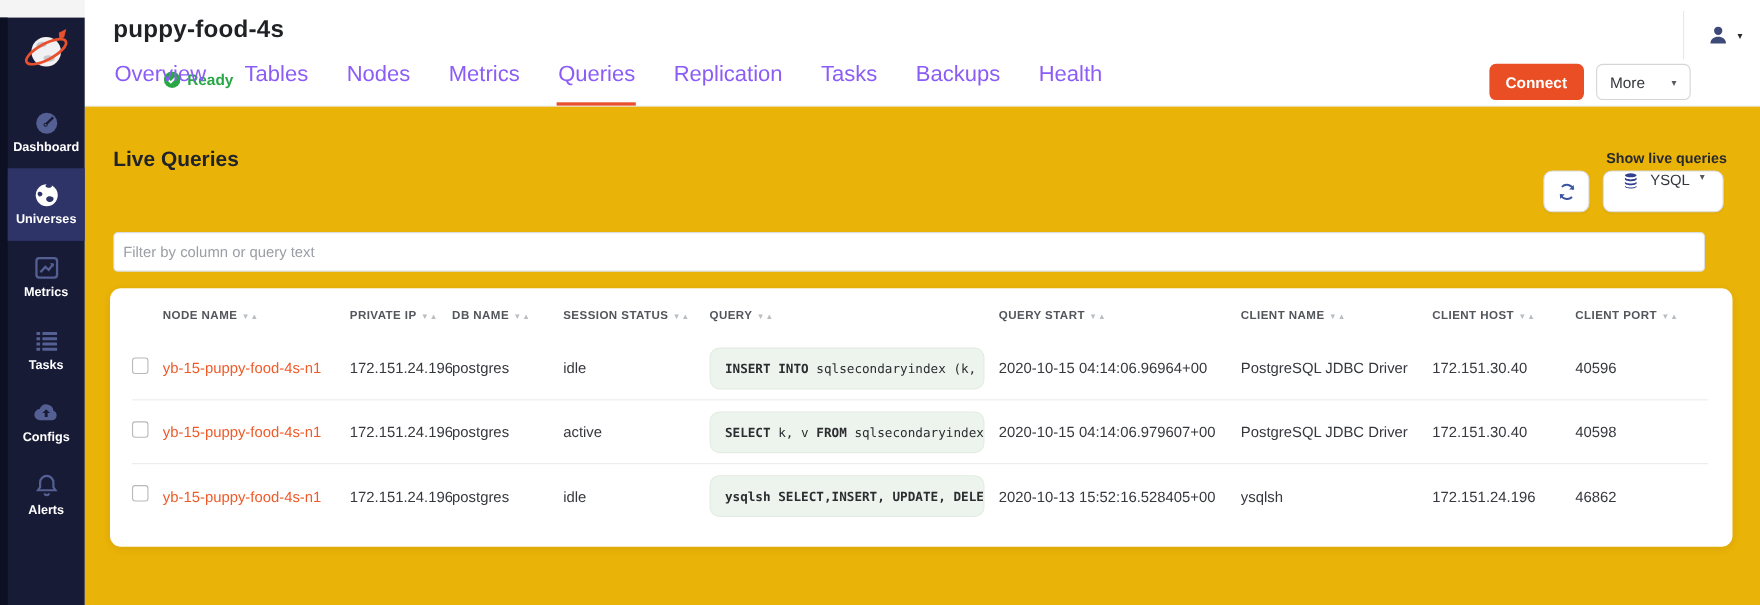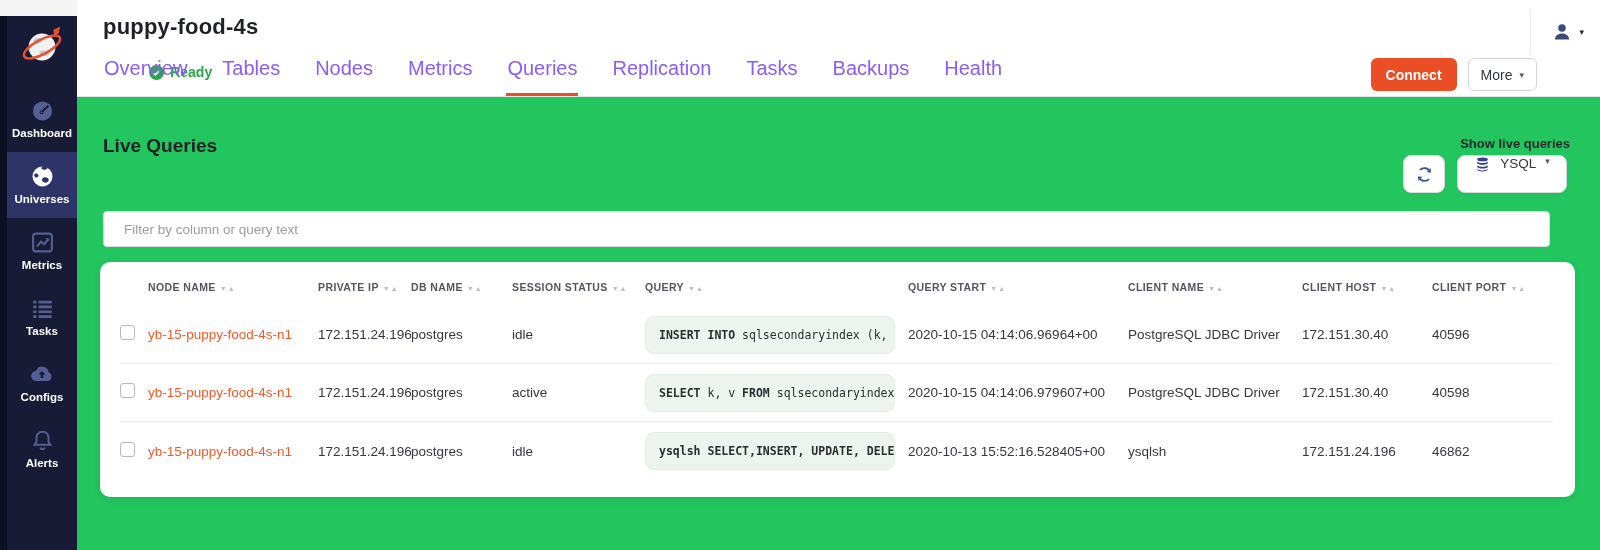--- a/index.html
+++ b/index.html
@@ -27,38 +27,38 @@
   .user-caret { font-size:9px; color:#26292e; }
 
   .tabs-row { position:absolute; left:26px; bottom:0; display:flex; gap:33px; }
   .tab { font-size:20px; color:#8b5cf6; padding:10px 1px 13px; cursor:pointer; border-bottom:3px solid transparent; }
   .tab.active { border-bottom-color:#e8502d; }
 
   .action-btns { position:absolute; right:63px; top:58px; display:flex; gap:11px;padding-left:32px; }
   .btn-connect { background:#e94e25; color:#fff; font-size:14px; font-weight:700;
     border:none; border-radius:6px; height:33px; padding:0 15px; cursor:pointer; }
   .btn-more { background:#fff; color:#33363c; font-size:14px; border:1px solid #d4d5d8;
-    border-radius:6px; height:33px; padding:0 12px; cursor:pointer; display:flex; align-items:center; gap:7px; }
+    border-radius:6px; height:33px; padding:0 12px; cursor:pointer; display:flex; align-items:center; gap:24px; }
   .caret { font-size:9px; color:#55585e; }
 
   
-  .content { position:absolute; left:77px; top:97px; width:1523px; height:453px; background:#22c55e; }
+  .content { position:absolute; left:77px; top:97px; width:1523px; height:453px; background:#eab308; }
   .lq-heading { position:absolute; left:26px; top:38px; font-size:19px; font-weight:800; color:#202328; }
   .show-live { position:absolute; right:30px; top:39px; font-size:13px; font-weight:700; color:#26292e; }
   .top-controls { position:absolute; right:33px; top:58px; display:flex; gap:12px; }
   .icon-btn { width:42px; height:38px; background:#fff; border:1px solid #d9dadd; border-radius:8px;
     display:flex; align-items:center; justify-content:center; color:#3c55a3; cursor:pointer;
     box-shadow:0 1px 2px rgba(0,0,0,.04); }
   .ysql-btn { height:38px; width:110px; background:#fff; border:1px solid #d9dadd; border-radius:8px;
     display:flex; align-items:flex-start; justify-content:center; gap:9px; cursor:pointer;
     font-size:13.5px; color:#33363c; box-shadow:0 1px 2px rgba(0,0,0,.04); }
 
   .filter-input { position:absolute; left:26px; top:114px; width:1447px; height:36px;
     background:#fff; border:1px solid #dcddе0; border:1px solid #dcdde0; border-radius:4px;
-    padding:0 20px; font-size:13.5px; color:#33363c; font-family:"Liberation Sans", sans-serif; }
+    padding:0 8px; font-size:13.5px; color:#33363c; font-family:"Liberation Sans", sans-serif; }
   .filter-input::placeholder { color:#9a9da3; }
 
   .card { position:absolute; left:23px; top:165px; width:1475px; height:235px;
     background:#fff; border-radius:10px; box-shadow:0 2px 8px rgba(0,0,0,.07); overflow:hidden; }
   .trow { display:grid; grid-template-columns:28px 170px 93px 101px 133px 263px 220px 174px 130px 1fr;
     align-items:center; margin:0 22px 0 20px; }
   .thead { height:44px; padding-top:6px; }
   .th { font-size:10.5px; font-weight:700; color:#53565c; letter-spacing:.4px; white-space:nowrap; }
   .sort { font-size:7px; color:#b9bcc1; margin-left:4px; letter-spacing:1px; }
   .tbody-row { height:58px; border-bottom:1px solid #ececee; }

